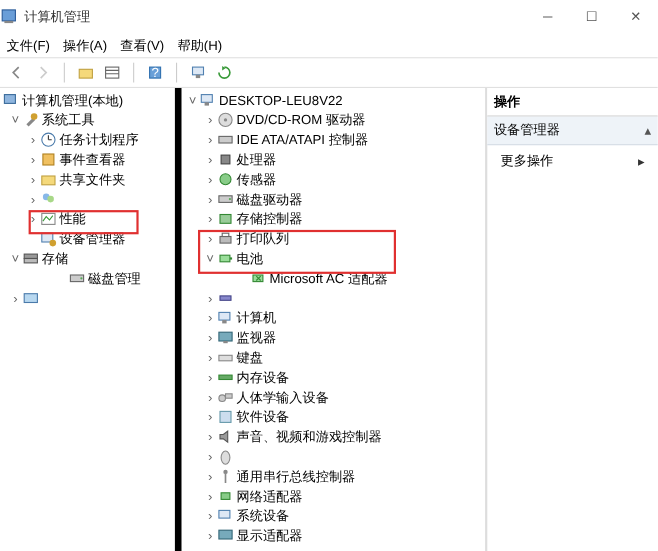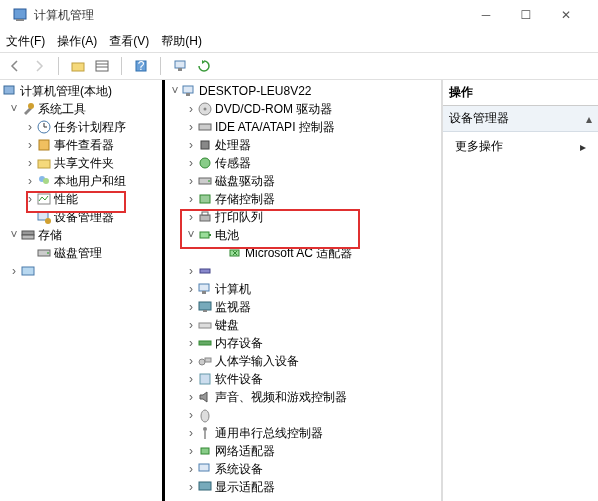--- a/index.html
+++ b/index.html
@@ -1,27 +1,27 @@
 <!DOCTYPE html>
 <html><head>
 <meta charset="utf-8">
 <style>
 * { box-sizing: border-box; margin: 0; padding: 0; font-family: "Microsoft YaHei", Tahoma, sans-serif; font-size: 12px; }
 body { background: #fff; width: 598px; height: 501px; overflow: hidden; position: relative; }
-.titlebar { height: 30px; display: flex; align-items: center; padding: 0 12px; color: #333; }
+.titlebar { height: 30px; display: flex; align-items: center; padding: 0 0; color: #333; }
 .titlebar .icon { margin-right: 6px; }
 .titlebar .spacer { flex: 1; }
 .titlebar .winbtn { width: 40px; height: 30px; display: flex; align-items: center; justify-content: center; color: #555; }
 .menubar { height: 22px; display: flex; align-items: center; padding: 0 6px; gap: 12px; color: #000; }
 .menubar span { cursor: default; }
 .toolbar { height: 28px; border-top: 1px solid #e0e0e0; border-bottom: 1px solid #e0e0e0; display: flex; align-items: center; padding: 0 6px; gap: 6px; background: #fff; }
 .tool-icon { width: 18px; height: 18px; display: flex; align-items: center; justify-content: center; color: #444; }
 .tool-sep { width: 1px; height: 18px; background: #ccc; margin: 0 4px; }
 .main { display: flex; height: calc(501px - 30px - 22px - 28px); }
-.left-pane { width: 165px; border-right: 3px solid #000000; overflow: hidden; padding-top: 2px; text-align: center; }
+.left-pane { width: 165px; border-right: 6px solid #000000; overflow: hidden; padding-top: 2px; text-align: center; }
 .center-pane { flex: 1; border-right: 2px solid #ddd; overflow: hidden; padding-top: 2px; }
 .right-pane { width: 155px; }
 .tree-item { display: flex; align-items: center; height: 18px; white-space: nowrap; color: #000; }
 .tree-item .expander { width: 12px; display: flex; justify-content: center; color: #666; }
 .tree-item .node-icon { width: 16px; height: 16px; margin-right: 2px; display: flex; align-items: center; justify-content: center; }
 .highlight-red { border: 2px solid #e03030; position: absolute; pointer-events: none; }
 .right-header { background: #fff; border-bottom: 1px solid #ccc; padding: 4px 6px; font-weight: bold; }
 .right-sub { background: #eef3f8; padding: 4px 6px; border-bottom: 1px solid #d5dde5; display: flex; align-items: center; }
 .right-item { padding: 6px 12px; display: flex; align-items: center; }
 .right-item .arrow { margin-left: auto; color: #333; }
@@ -148,21 +148,20 @@
       <span>共享文件夹</span>
     </div>
     <div class="tree-item" style="padding-left:24px;">
       <span class="expander">›</span>
       <span class="node-icon">
           <svg width="16" height="16">
             <circle cx="6" cy="6" r="3" fill="#88b8e8"></circle>
             <circle cx="10" cy="8" r="3" fill="#a8d888"></circle>
           </svg>
         </span>
-      <span>本地用户和组</span>
     </div>
     <div class="tree-item" style="padding-left:24px;">
       <span class="expander">›</span>
       <span class="node-icon">
           <svg width="16" height="16">
             <rect x="2" y="3" width="12" height="10" fill="#fff" stroke="#888"></rect>
             <polyline points="3,10 6,6 9,9 12,5" fill="none" stroke="#3a9a3a"></polyline>
           </svg>
         </span>
       <span>性能</span>
@@ -179,21 +178,21 @@
     <div class="tree-item" style="padding-left:8px;">
       <span class="expander">˅</span>
       <span class="node-icon">
           <svg width="16" height="16">
             <rect x="2" y="4" width="12" height="4" fill="#999" stroke="#555"></rect>
             <rect x="2" y="8" width="12" height="4" fill="#bbb" stroke="#555"></rect>
           </svg>
         </span>
       <span>存储</span>
     </div>
-    <div class="tree-item" style="padding-left:36px;">
+    <div class="tree-item" style="padding-left:36px;margin-left:26px;">
       <span class="node-icon">
           <svg width="16" height="16">
             <rect x="2" y="5" width="12" height="6" fill="#ccc" stroke="#666"></rect>
             <circle cx="12" cy="8" r="1" fill="#5a5"></circle>
           </svg>
         </span>
       <span>磁盘管理</span>
     </div>
     <div class="tree-item" style="padding-left:8px;">
       <span class="expander">›</span>

